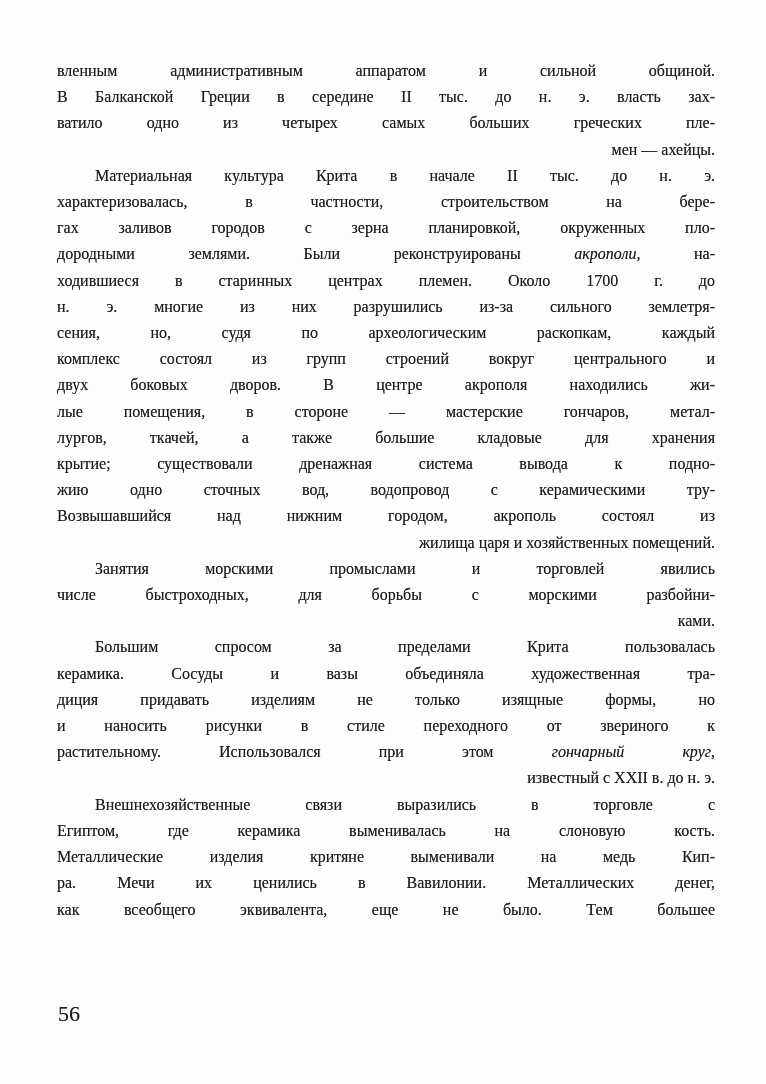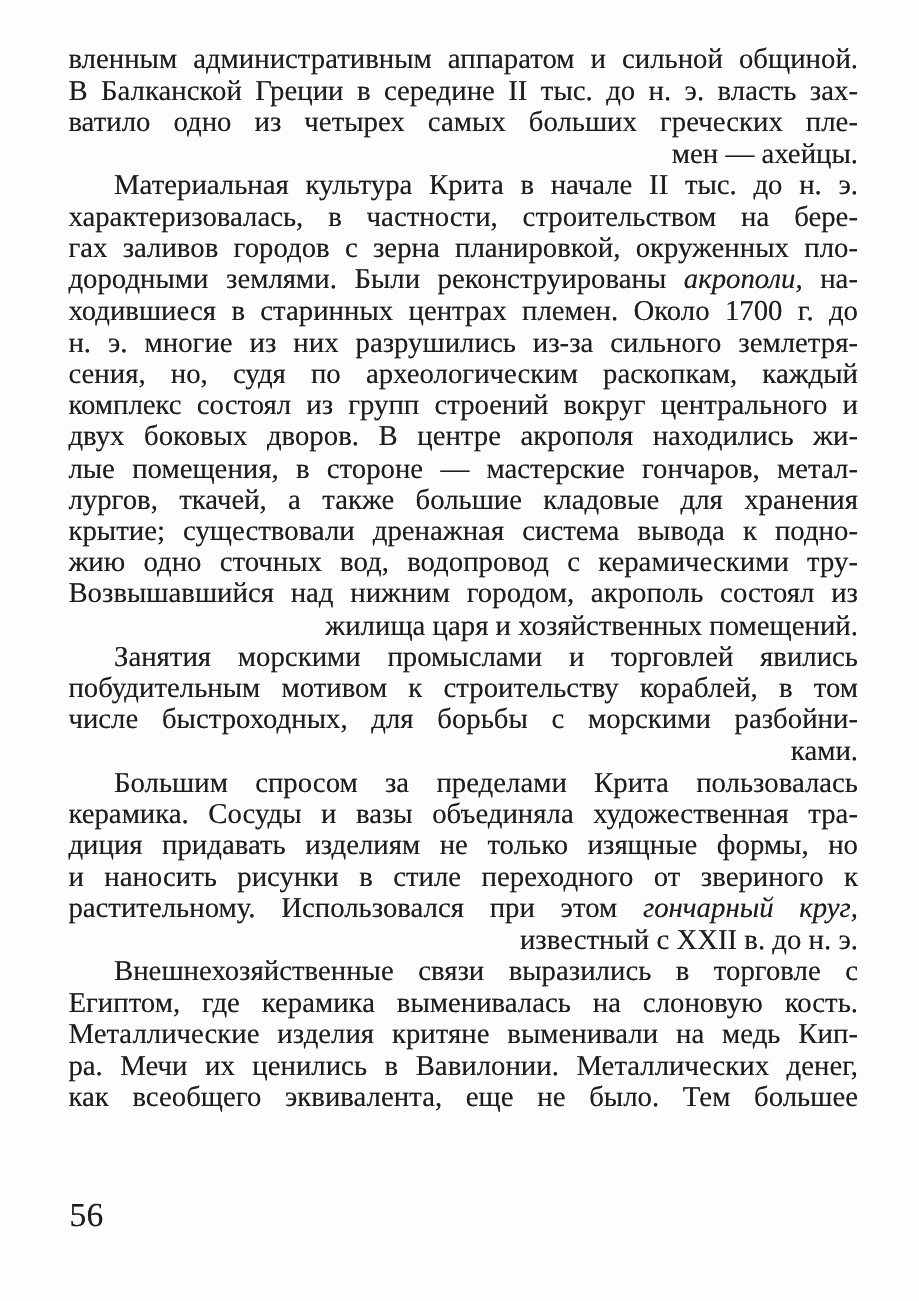--- a/index.html
+++ b/index.html
@@ -12,23 +12,23 @@
     width: 766px;
     height: 1084px;
     background: #fdfdfc;
     overflow: hidden;
     font-family: "Liberation Serif", "DejaVu Serif", serif;
     color: #1d1d1d;
   }
   .text-block {
     position: absolute;
     left: 57px;
-    top: 37px;
+    top: 58px;
     width: 658px;
-    font-size: 24px;
+    font-size: 16px;
     line-height: 26.2px;
     text-shadow: 0 0 0.5px rgba(0,0,0,0.55);
   }
   .paragraph { margin: 0; }
   .line {
     text-align: justify;
     text-align-last: justify;
     white-space: normal;
   }
   .line.no-justify {
@@ -36,21 +36,21 @@
     text-align-last: auto;
   }
   .line.indent {
     text-indent: 38px;
   }
   .em { font-style: italic; }
   .page-number {
     position: absolute;
     left: 58px;
     top: 1001px;
-    font-size: 28px;
+    font-size: 22px;
     line-height: 26px;
     text-shadow: 0 0 0.5px rgba(0,0,0,0.55);
   }
 </style>
 </head>
 <body>
 
 <div class="page">
   <div class="text-block">
       <div class="paragraph">
@@ -71,21 +71,20 @@
         <div class="line"><span>двух боковых дворов. В центре акрополя находились жи-</span></div>
         <div class="line"><span>лые помещения, в стороне — мастерские гончаров, метал-</span></div>
         <div class="line"><span>лургов, ткачей, а также большие кладовые для хранения</span></div>
         <div class="line"><span>крытие; существовали дренажная система вывода к подно-</span></div>
         <div class="line"><span>жию одно сточных вод, водопровод с керамическими тру-</span></div>
         <div class="line"><span>Возвышавшийся над нижним городом, акрополь состоял из</span></div>
         <div class="line no-justify"><span>жилища царя и хозяйственных помещений.</span></div>
       </div>
       <div class="paragraph">
         <div class="line indent"><span>Занятия морскими промыслами и торговлей явились</span></div>
-        <div class="line"><span>побудительным мотивом к строительству кораблей, в том</span></div>
         <div class="line"><span>числе быстроходных, для борьбы с морскими разбойни-</span></div>
         <div class="line no-justify"><span>ками.</span></div>
       </div>
       <div class="paragraph">
         <div class="line indent"><span>Большим спросом за пределами Крита пользовалась</span></div>
         <div class="line"><span>керамика. Сосуды и вазы объединяла художественная тра-</span></div>
         <div class="line"><span>диция придавать изделиям не только изящные формы, но</span></div>
         <div class="line"><span>и наносить рисунки в стиле переходного от звериного к</span></div>
         <div class="line"><span>растительному. Использовался при этом </span><span class="em">гончарный круг,</span></div>
         <div class="line no-justify"><span>известный с XXII в. до н. э.</span></div>

